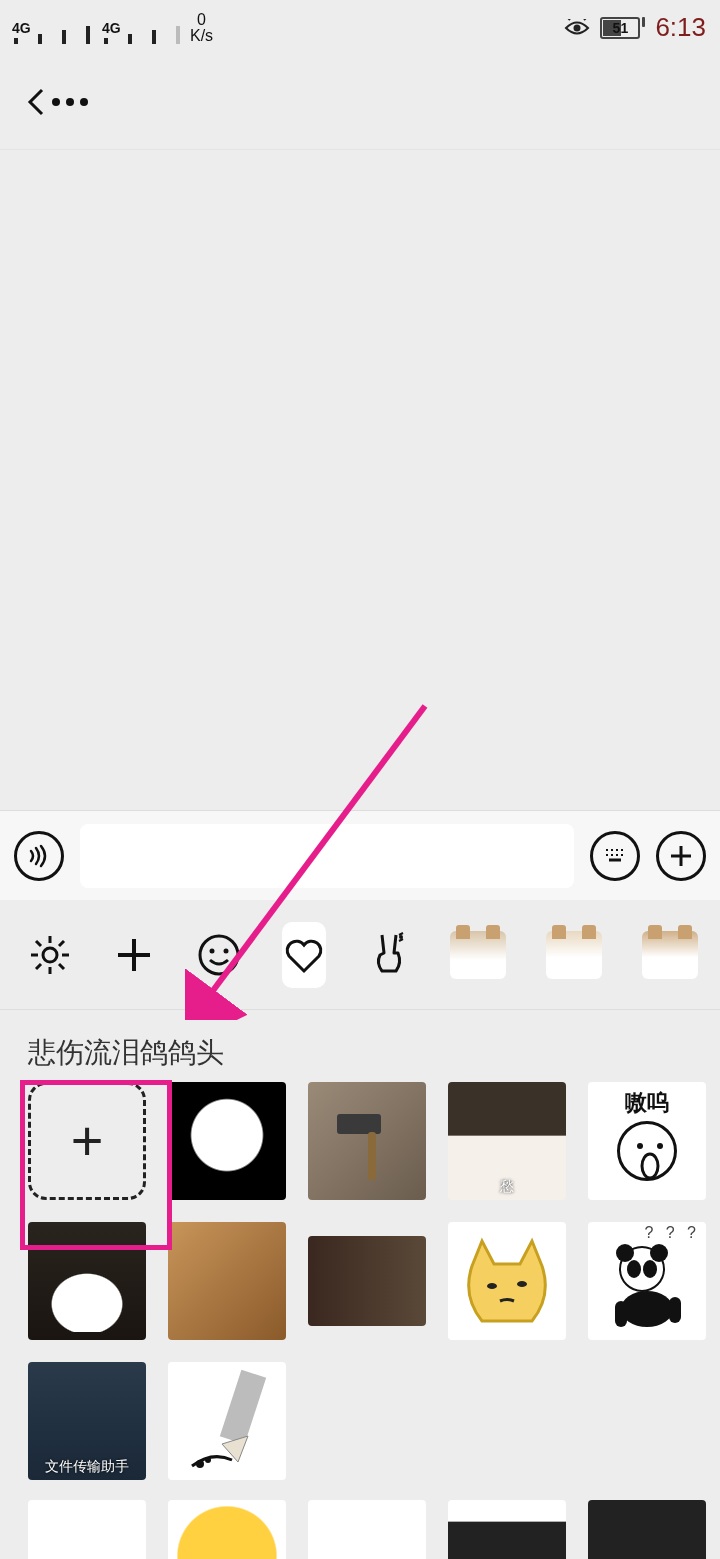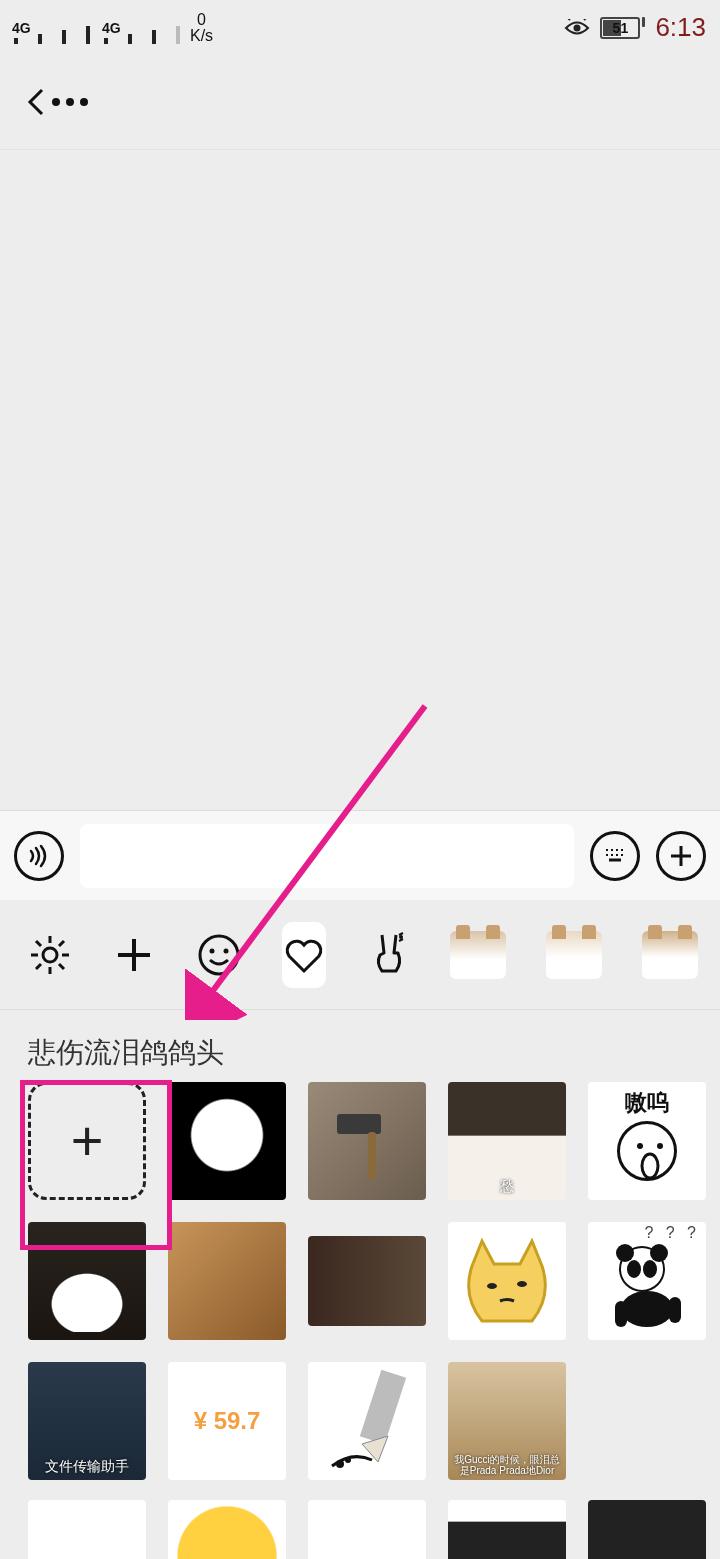--- a/index.html
+++ b/index.html
@@ -262,35 +262,29 @@
         <ellipse cx="37" cy="38" rx="7" ry="9" fill="#111"></ellipse>
         <ellipse cx="53" cy="38" rx="7" ry="9" fill="#111"></ellipse>
         <ellipse cx="50" cy="78" rx="26" ry="18" fill="#111"></ellipse>
         <rect x="18" y="70" width="12" height="26" rx="6" fill="#111"></rect>
         <rect x="72" y="66" width="12" height="26" rx="6" fill="#111"></rect>
       </svg>
   </div>
   <div class="sticker-cell s-pigeon">
     <div class="caption">文件传输助手</div>
   </div>
-  <div class="sticker-cell s-price">
-    <span>¥ 59.7</span>
-  </div>
   <div class="sticker-cell s-pencil">
     <svg width="110" height="110" viewBox="0 0 110 110">
         <rect x="58" y="6" width="26" height="70" fill="#bcbcbc" transform="rotate(18 71 41)"></rect>
         <polygon points="50,78 76,70 66,96" fill="#e8e0d0" stroke="#888"></polygon>
         <path d="M20 100 Q40 85 60 94" fill="none" stroke="#111" stroke-width="3"></path>
         <circle cx="28" cy="98" r="4" fill="#111"></circle>
         <circle cx="36" cy="94" r="3" fill="#111"></circle>
       </svg>
   </div>
-  <div class="sticker-cell s-cryingcat">
-    <div class="caption" style="font-size:10px;line-height:1.1;padding:0 2px">我Gucci的时候，眼泪总是Prada Prada地Dior</div>
-  </div>
 </div>
 
 <div class="sticker-grid row4" style="padding-top:0">
   <div class="sticker-cell" style="background:#fff"></div>
   <div class="sticker-cell" style="background:radial-gradient(circle at 50% 80%,#ffd040 60%,#fff 62%)"></div>
   <div class="sticker-cell" style="background:#fff"></div>
   <div class="sticker-cell" style="background:linear-gradient(180deg,#fff 30%,#222 32%)"></div>
   <div class="sticker-cell" style="background:#222"></div>
 </div>
 

